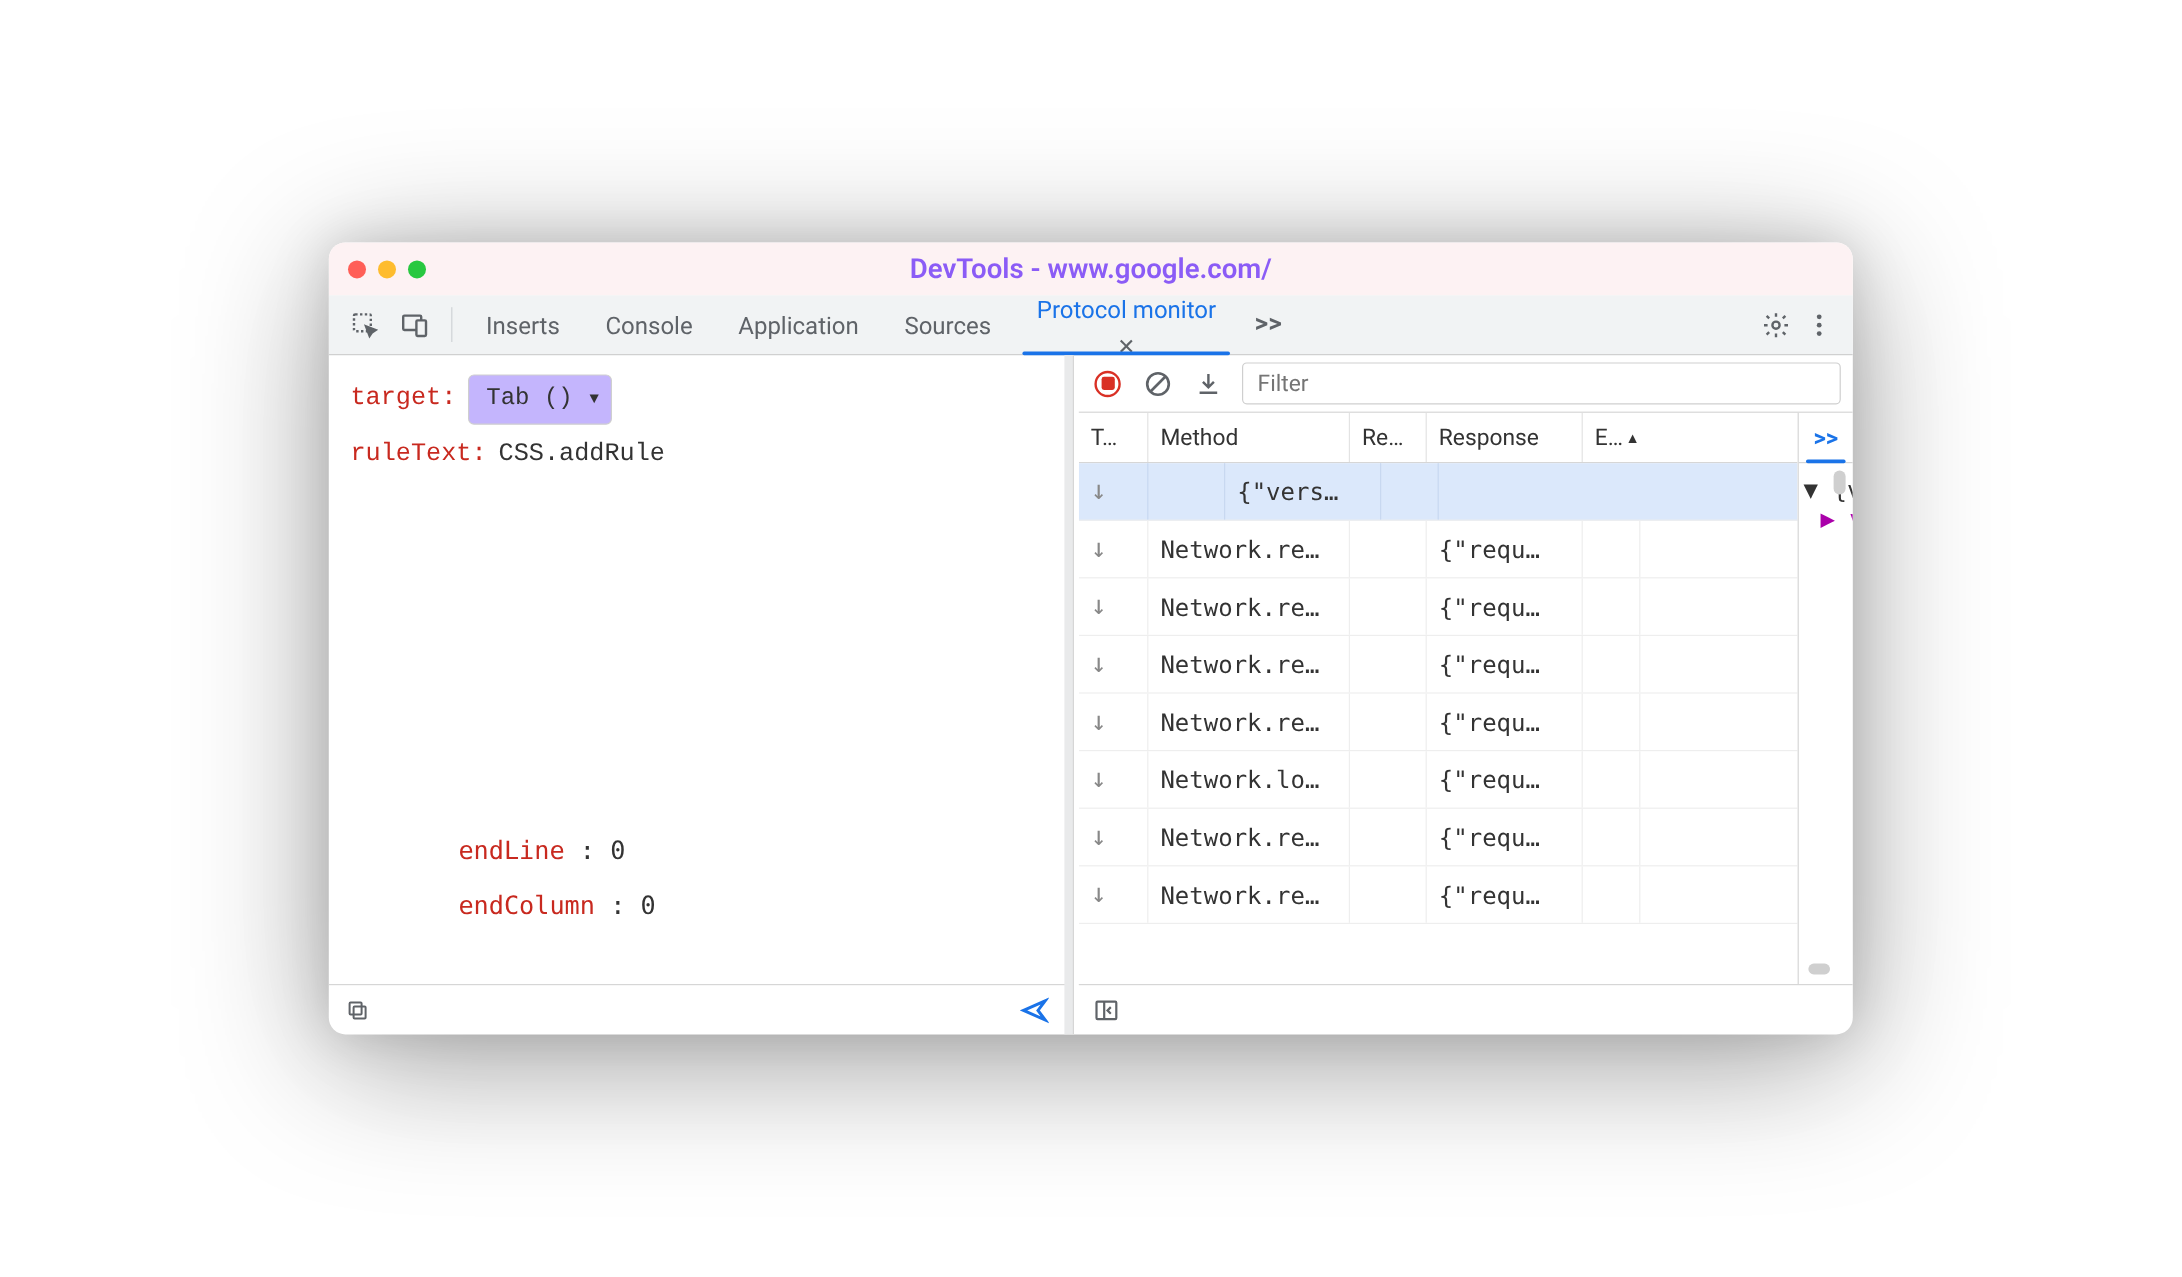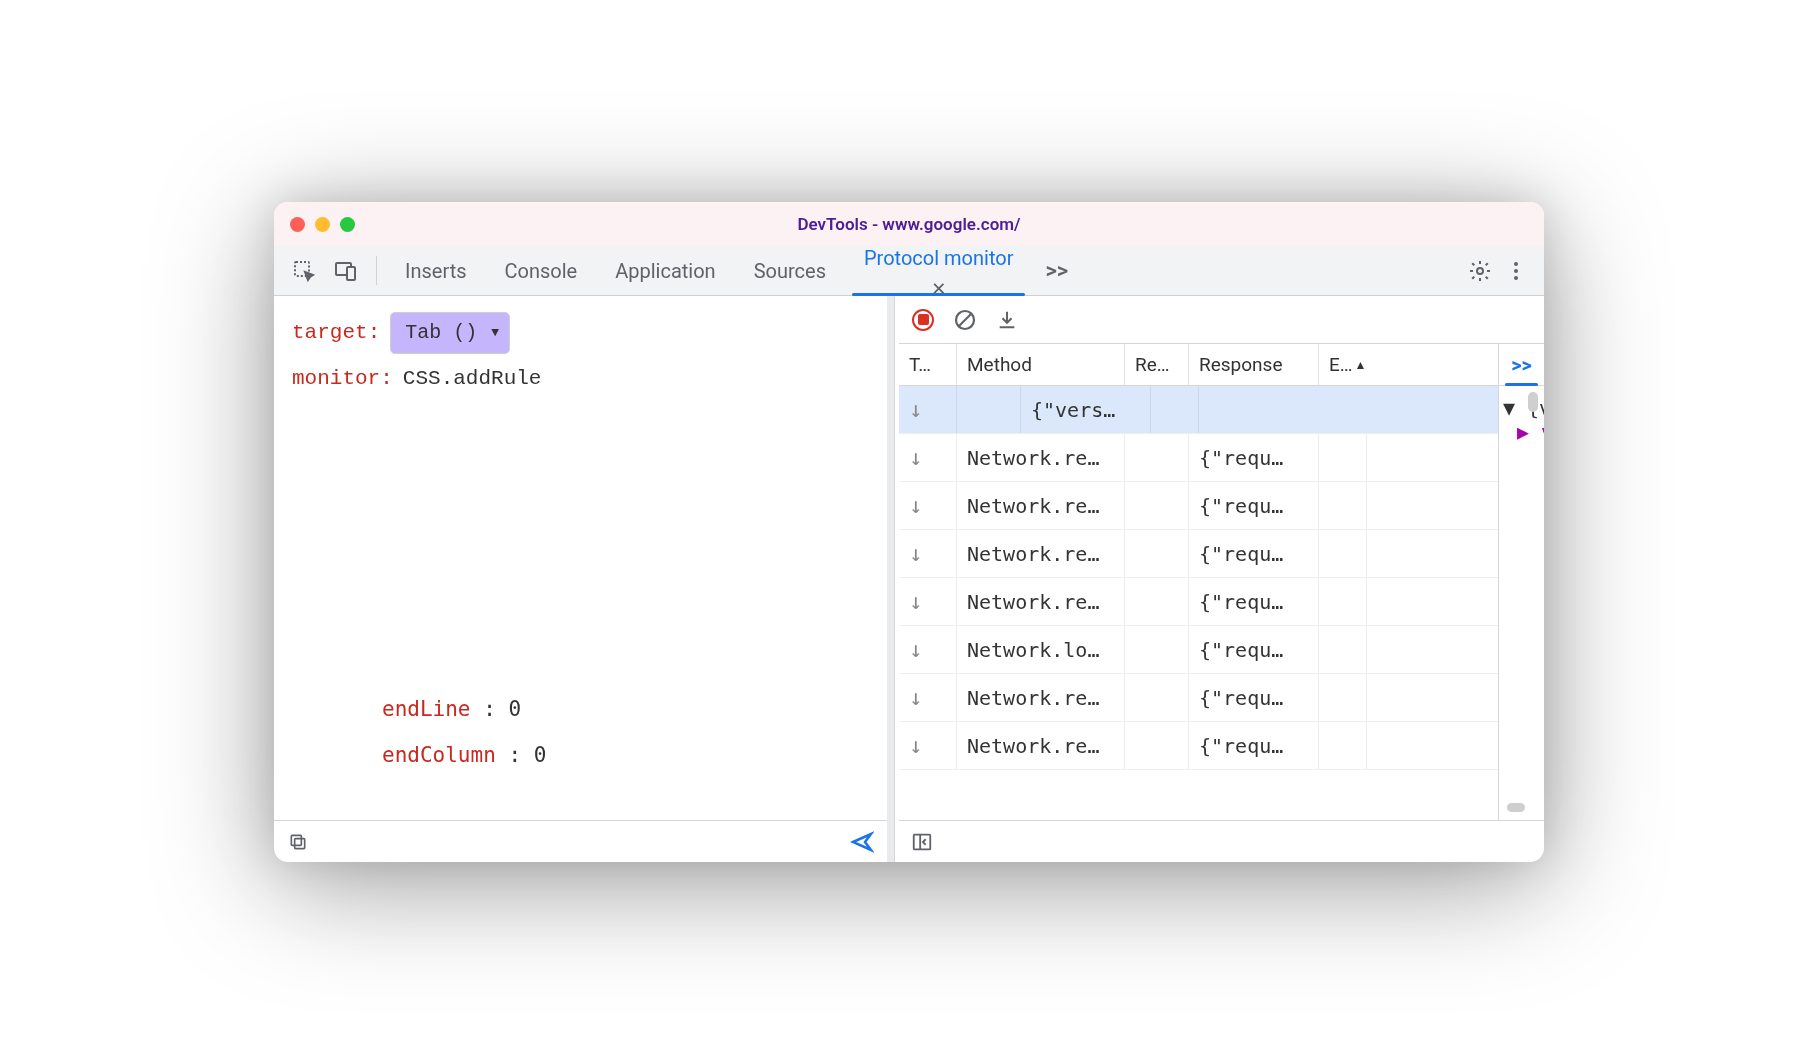--- a/index.html
+++ b/index.html
@@ -31,21 +31,21 @@
     position: relative;
     flex-shrink: 0;
   }
   .traffic { display: flex; gap: 10px; }
   .dot { width: 15px; height: 15px; border-radius: 50%; }
   .dot.red { background: #ff5f57; }
   .dot.yellow { background: #febc2e; }
   .dot.green { background: #28c840; }
   .title {
     position: absolute; left: 0; right: 0; text-align: center;
-    font-size: 17px; font-weight: 600; color: #4c1d95;
+    font-size: 23px; font-weight: 600; color: #8b5cf6;
     pointer-events: none;
   }
   .tabbar {
     height: 50px;
     background: #f1f3f4;
     border-bottom: 1px solid #d0d0d0;
     display: flex;
     align-items: stretch;
     padding: 0 10px 0 12px;
     flex-shrink: 0;
@@ -294,21 +294,21 @@
     <div class="left-pane">
       <div class="editor">
         <div class="kv-row">
           <span class="key"><span>target</span>:</span>
           <span class="select">
             <span>Tab ()</span>
             <span class="caret">▼</span>
           </span>
         </div>
         <div class="kv-row">
-          <span class="key"><span>monitor</span>:</span>
+          <span class="key"><span>ruleText</span>:</span>
           <span>CSS.addRule</span>
         </div>
 
 
         <div class="params">
           <div><span class="param-key">endLine</span> : <span>0</span></div>
           <div><span class="param-key">endColumn</span> : <span>0</span></div>
         </div>
       </div>
       <div class="left-footer">
@@ -337,20 +337,21 @@
           <svg width="24" height="24" viewBox="0 0 24 24" fill="none" stroke="currentColor" stroke-width="2.2">
                 <circle cx="12" cy="12" r="9"></circle>
                 <line x1="6" y1="18" x2="18" y2="6"></line>
               </svg>
         </div>
         <div class="tbtn">
           <svg width="22" height="22" viewBox="0 0 24 24" fill="none" stroke="currentColor" stroke-width="2.2">
                 <path d="M12 3v12M7 10l5 5 5-5M4 20h16"></path>
               </svg>
         </div>
+        <input class="filter-input" placeholder="Filter" style="">
       </div>
 
       <div class="grid-wrap">
         <div class="grid">
           <div class="ghead">
             <div class="gh c1">T…</div>
             <div class="gh c2">Method</div>
             <div class="gh c3">Re…</div>
             <div class="gh c4">Response</div>
             <div class="gh c5">

